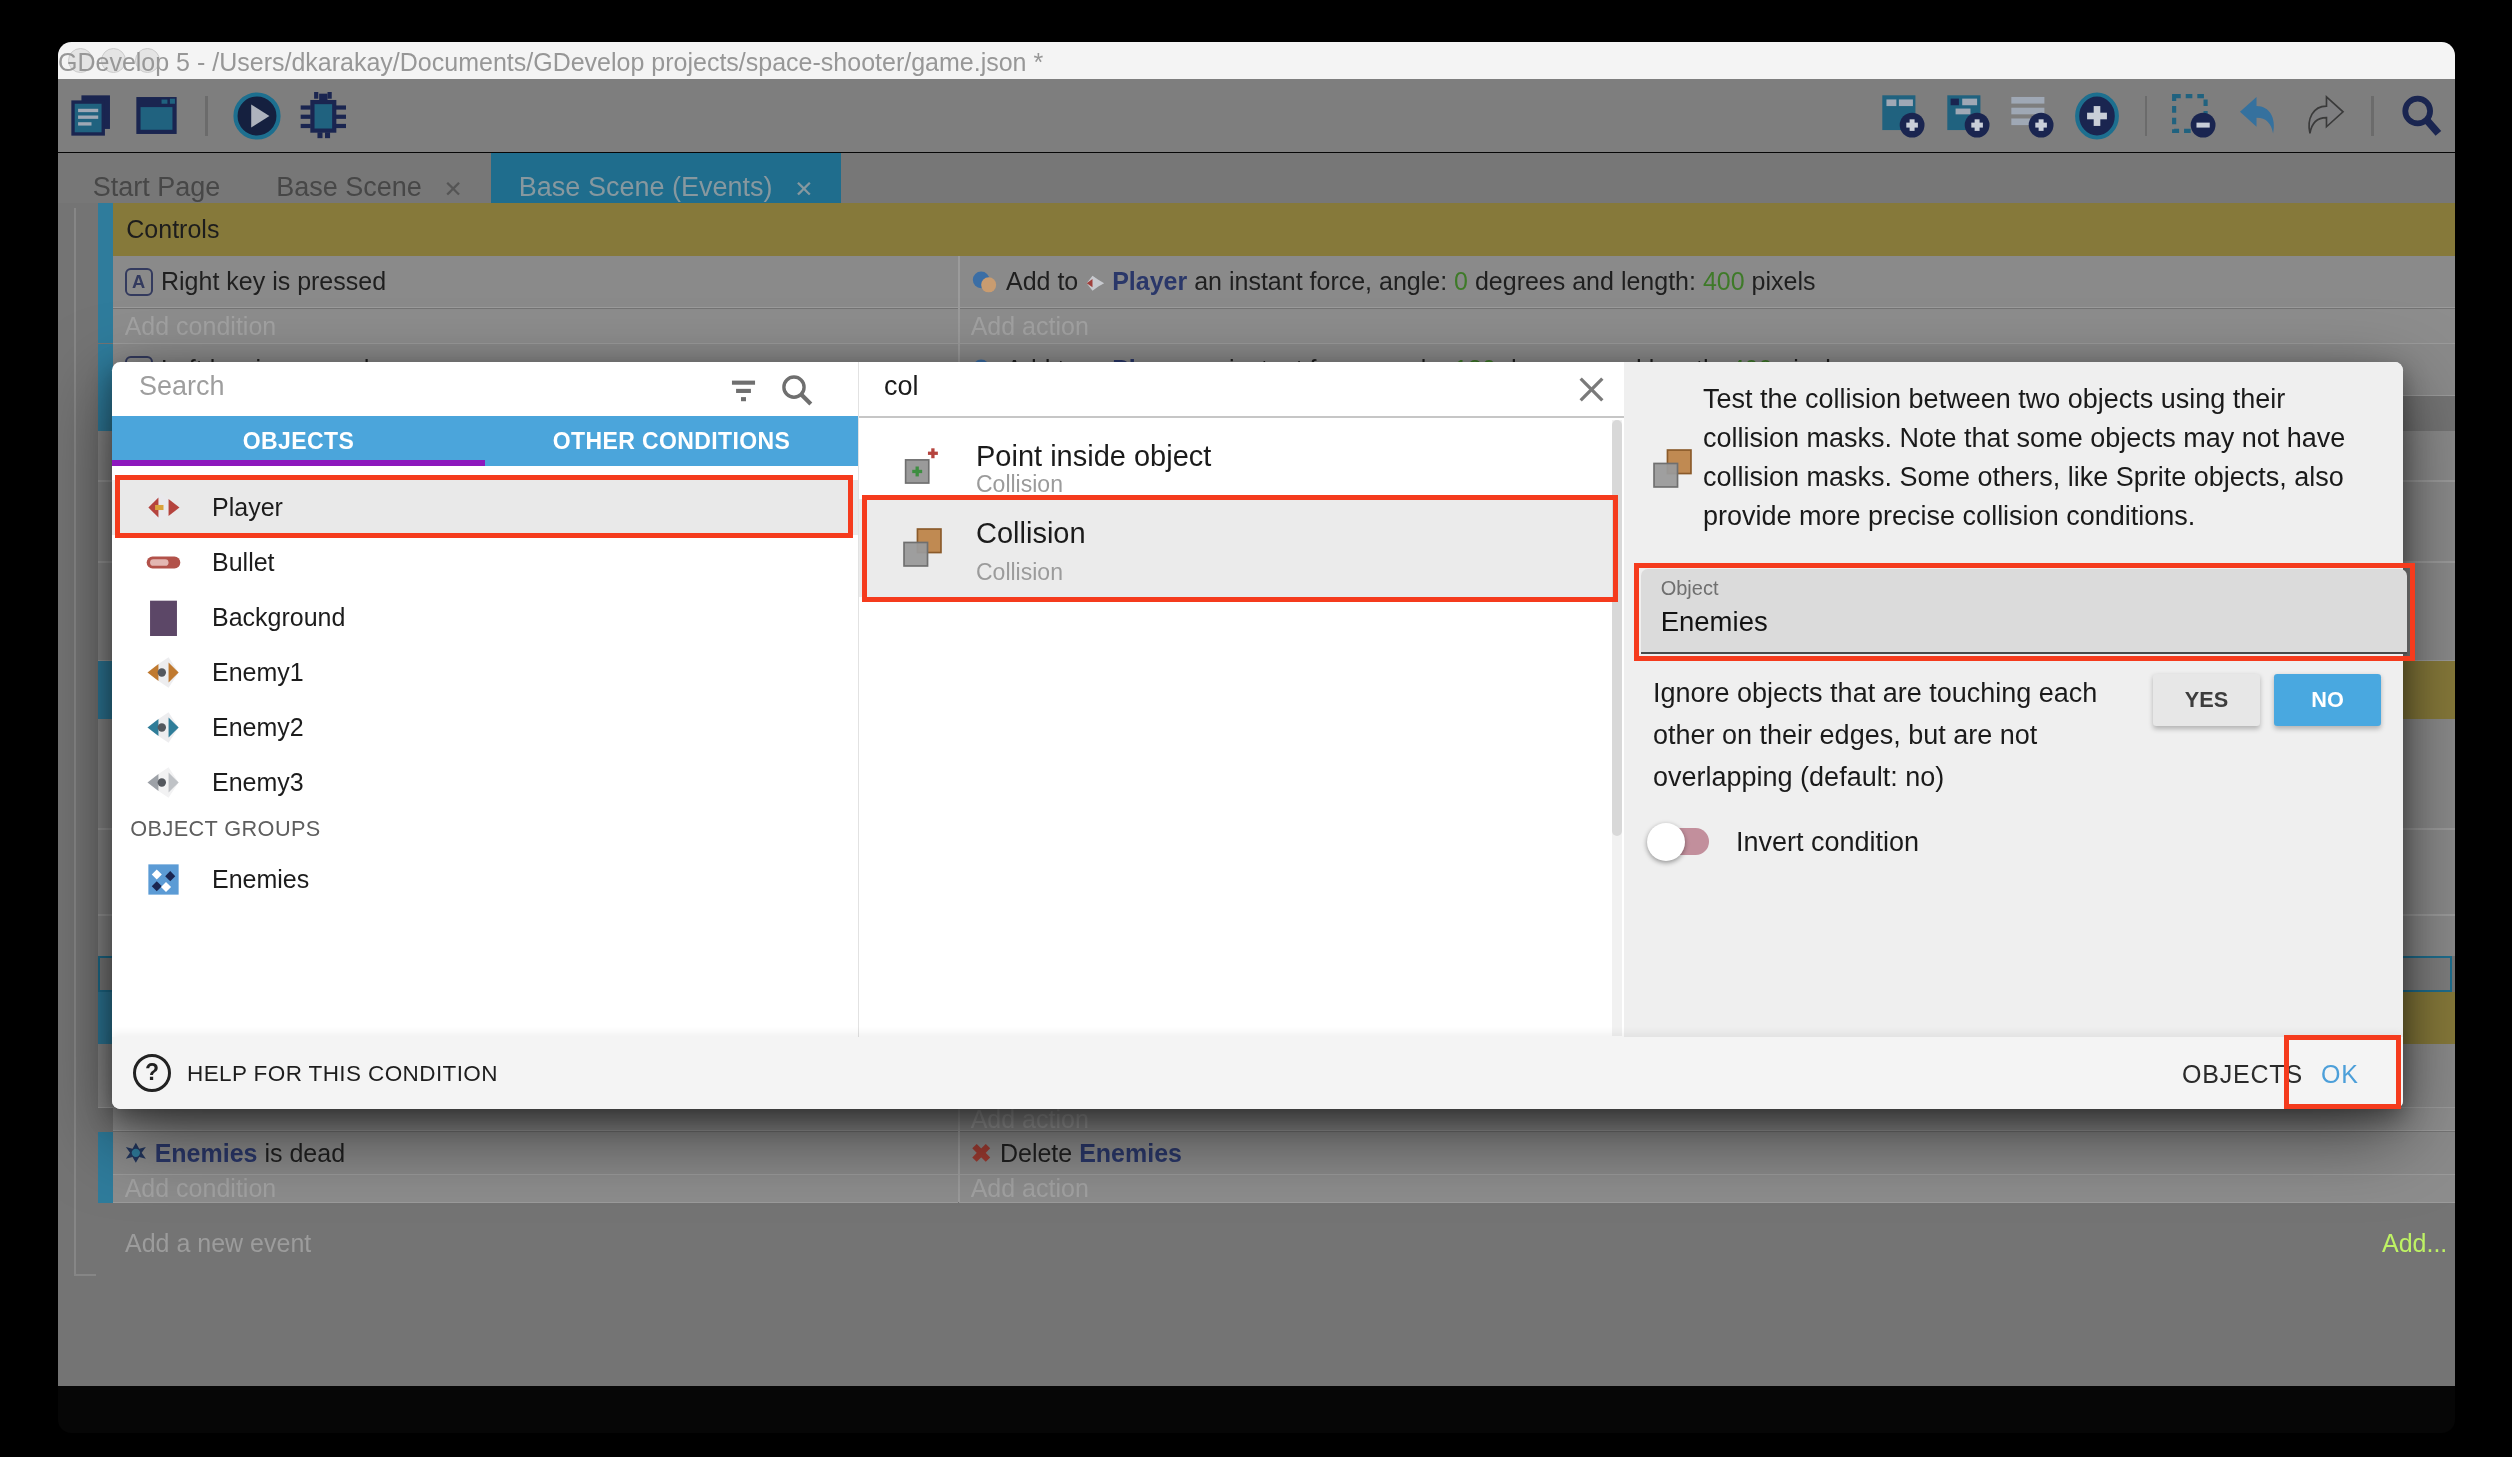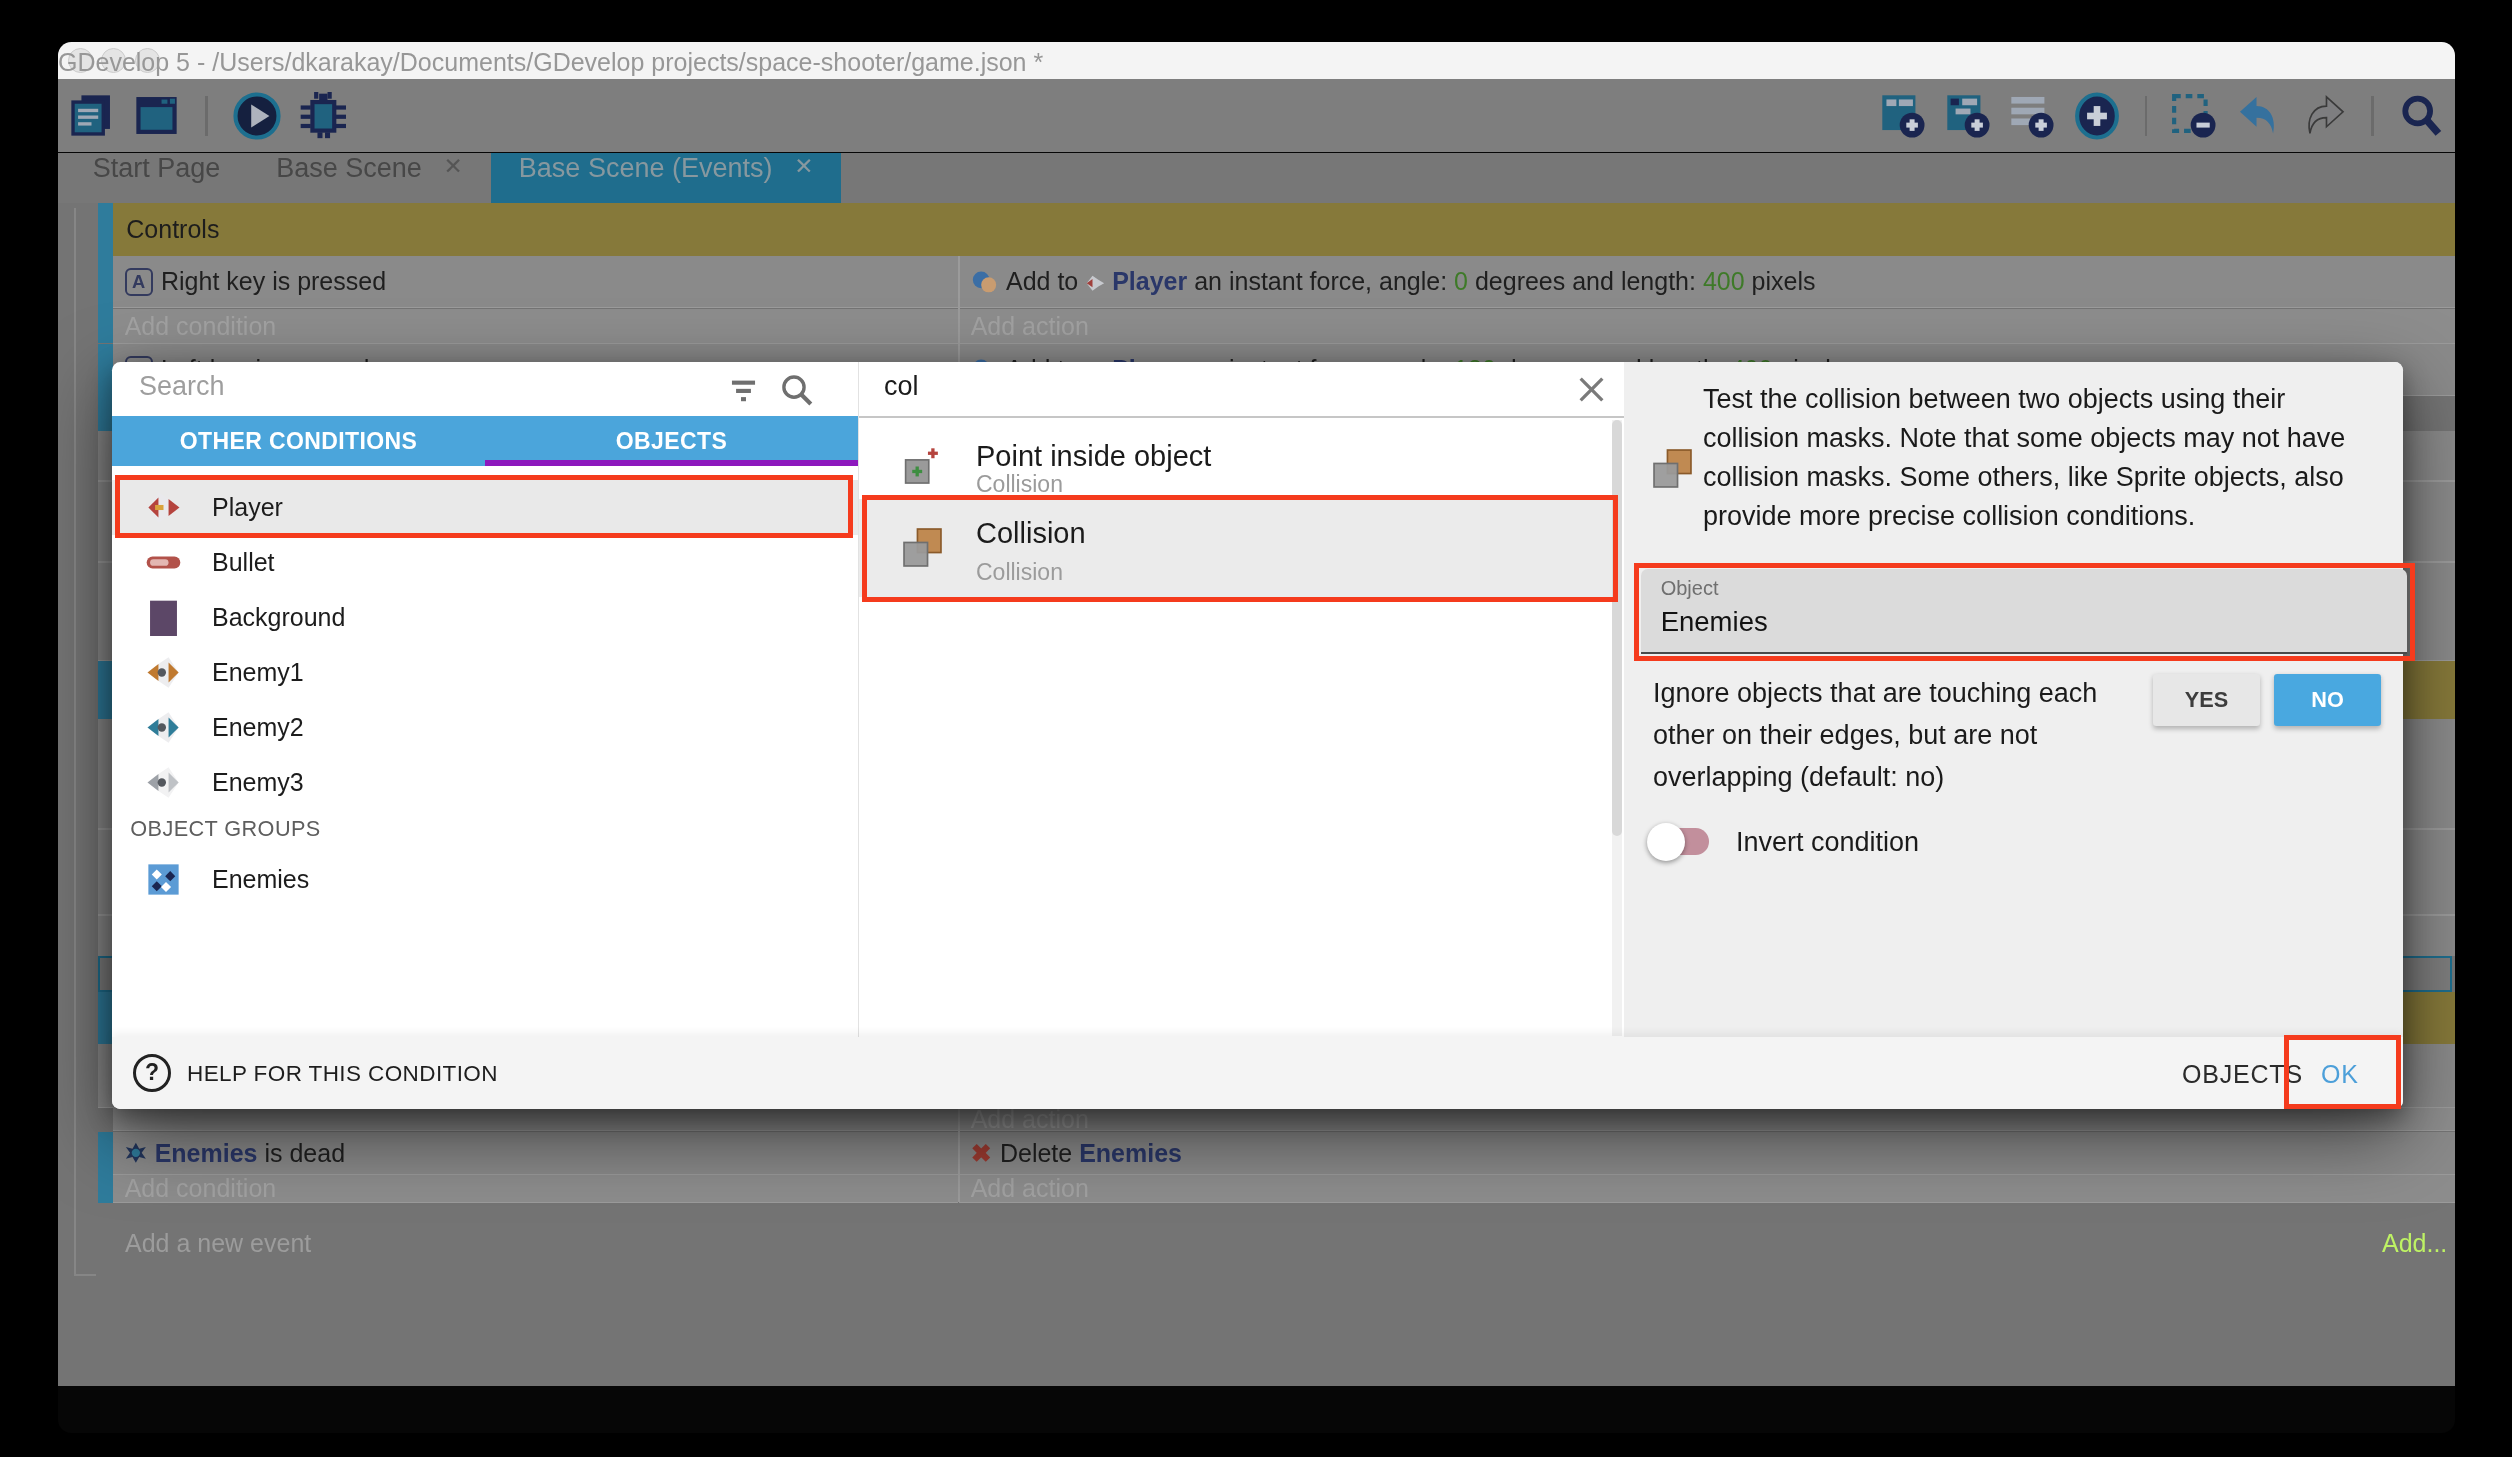--- a/index.html
+++ b/index.html
@@ -9,21 +9,21 @@
   
   #win{left:58px;top:42px;width:2397px;height:1391px;border-radius:13.3px;background:#060606;overflow:hidden;}
   #titlebar{left:0;top:0;width:100%;height:37px;background:#F4F4F4;}
   .light{width:25px;height:25px;border-radius:50%;background:#E4E4E4;border:0.8px solid #CBCBCB;top:5.8px;}
   #title-text{width:100%;top:5.8px;font-size:25px;color:#979797;}
   #toolbar{left:0;top:37px;width:100%;height:73px;background:#7E7E7E;display:flex;align-items:center;}
   .tb-left{position:absolute;left:10px;display:flex;align-items:center;gap:18.3px;}
   .tb-right{position:absolute;right:10px;display:flex;align-items:center;gap:16.7px;}
   .tb-div{width:2.5px;height:40px;background:#6B6B6B;margin:0 6.7px;}
   #tabbar{left:0;top:111px;width:100%;height:50px;background:#777;display:flex;align-items:stretch;padding-left:6.7px;}
-  .tab{display:flex;align-items:flex-start;gap:21.7px;padding:0 28px;font-size:27px;color:#474747;}
+  .tab{display:flex;align-items:flex-end;gap:21.7px;padding:0 28px;font-size:27px;color:#474747;}
   .tab .x{font-size:23px;color:#555;}
   .tab.active{background:#1F6D8D;color:#87989F;}
   .tab.active .x{color:#87989F;}
   
   #sheet{left:0;top:161px;width:2397px;height:1183px;background:#747474;overflow:hidden;}
   .tealbar{width:15px;background:#2F7C9C;}
   .cell{background:#8A8A8A;border-bottom:1.7px solid #9B9B9B;font-size:25px;color:#1F1F1F;display:flex;align-items:center;padding-left:11.7px;gap:8.3px;}
   .addrow{background:#8D8D8D;border-bottom:1.7px solid #9B9B9B;font-size:25px;color:#A2A2A2;display:flex;align-items:center;padding-left:11.7px;}
   .vsplit{width:1.7px;background:#9B9B9B;}
   .comment{background:#86793A;font-size:25px;color:#1D1D1D;display:flex;align-items:center;padding-left:13.3px;}
@@ -303,25 +303,25 @@
       </span>
       <span class="abs" style="left:666px;top:10px">
         <svg width="37" height="37" viewBox="0 0 44 44">
             <circle cx="19" cy="18" r="12" fill="none" stroke="#6F6F6F" stroke-width="4"></circle>
             <line x1="28" y1="27" x2="39" y2="38" stroke="#6F6F6F" stroke-width="5"></line>
           </svg>
       </span>
 
       <div id="cond-tabs">
         <div class="ctab">
-            <span>OTHER CONDITIONS</span>
+            <span>OBJECTS</span>
+            <span class="underline"></span>
           </div>
         <div class="ctab">
-            <span>OBJECTS</span>
-            <span class="underline"></span>
+            <span>OTHER CONDITIONS</span>
           </div>
       </div>
 
       <div class="obj-row sel" style="top:118px">
         <span>
             <svg width="37" height="37" viewBox="0 0 44 44">
               <polygon points="4,22 16,4 28,12 41,22 28,32 16,40" fill="#E9E9EC"></polygon>
               <polygon points="4,22 16,10 16,34" fill="#B5443E"></polygon>
               <polygon points="28,12 41,22 28,32" fill="#B5443E"></polygon>
               <rect x="12" y="19" width="10" height="6" fill="#D9A33C"></rect>

